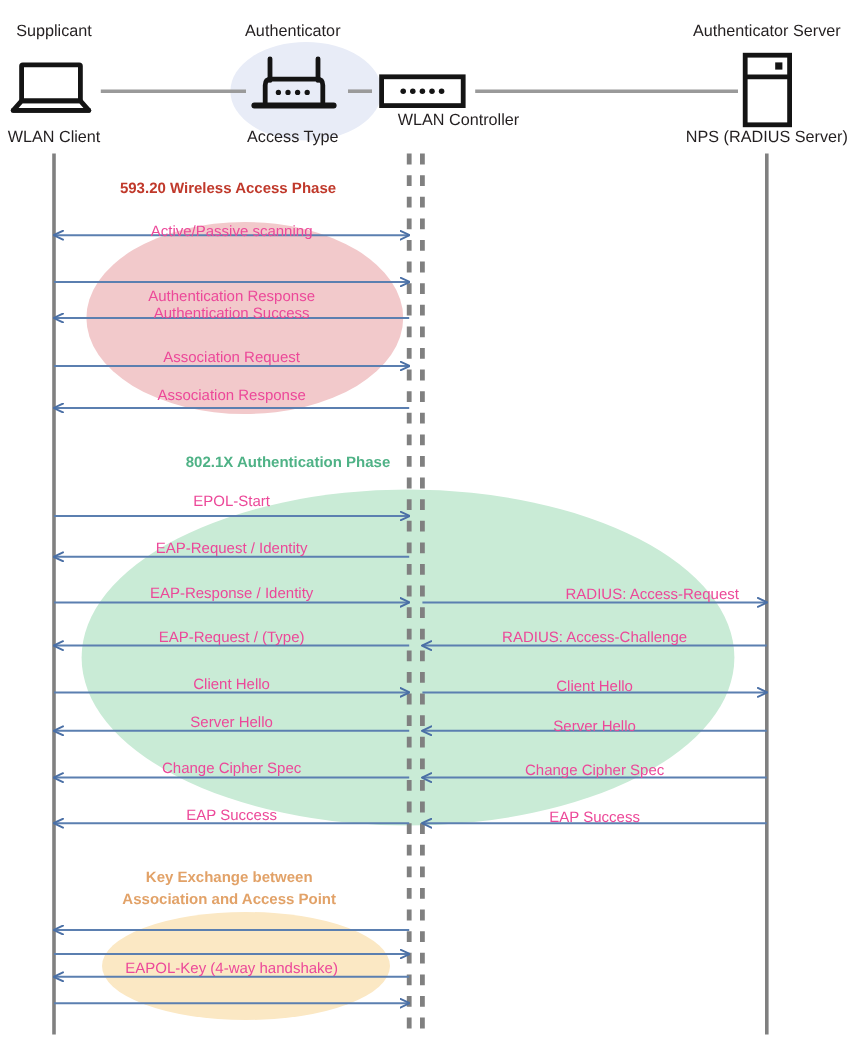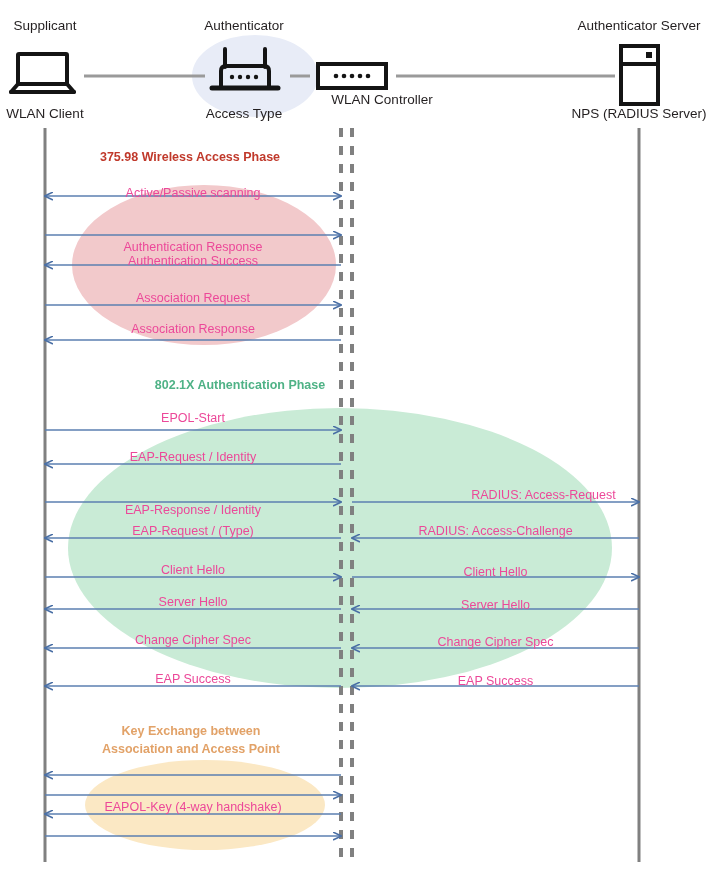--- a/index.html
+++ b/index.html
@@ -116,34 +116,34 @@
   </svg>
 
   <div id="labels">
       <div class="lbl role-top ctr" style="left: 45px; top: 18px;">Supplicant</div>
       <div class="lbl role-bot ctr" style="left: 45px; top: 106px;">WLAN Client</div>
       <div class="lbl role-top ctr" style="left: 244px; top: 18px;">Authenticator</div>
       <div class="lbl role-bot ctr" style="left: 244px; top: 106px;">Access Type</div>
       <div class="lbl role-bot ctr" style="left: 352px; top: 92px; margin-left: 30px;">WLAN Controller</div>
       <div class="lbl role-top ctr" style="left: 639px; top: 18px;">Authenticator Server</div>
       <div class="lbl role-bot ctr" style="left: 639px; top: 106px;">NPS (RADIUS Server)</div>
-      <div class="lbl phase phase-wifi" style="left: 190px; top: 148px; transform: translateX(-50%);">375.98 Wireless Access Phase</div>
+      <div class="lbl phase phase-wifi" style="left: 190px; top: 148px; transform: translateX(-50%);">593.20 Wireless Access Phase</div>
       <div class="lbl phase phase-dot1x" style="left: 200px; top: 376px; transform: translateX(-50%);">802.1X Authentication Phase</div>
       <div class="lbl phase phase-key" style="left: 191px; top: 722px; transform: translateX(-50%);">
         <div>Key Exchange between</div>
         <div>Association and Access Point</div>
       </div>
       <div class="lbl msg ctr" style="left: 193px; top: 186px;">Active/Passive scanning</div>
       <div class="lbl msg ctr" style="left: 193px; top: 254px;">Authentication Success</div>
       <div class="lbl msg ctr" style="left: 193px; top: 240px;">Authentication Response</div>
       <div class="lbl msg ctr" style="left: 193px; top: 291px;">Association Request</div>
       <div class="lbl msg ctr" style="left: 193px; top: 322px;">Association Response</div>
       <div class="lbl msg ctr" style="left: 193px; top: 411px;">EPOL-Start</div>
       <div class="lbl msg ctr" style="left: 193px; top: 450px;">EAP-Request / Identity</div>
-      <div class="lbl msg ctr" style="left: 193px; top: 487px; margin-top: 16px;">EAP-Response / Identity</div>
+      <div class="lbl msg ctr" style="left: 193px; top: 487px;">EAP-Response / Identity</div>
       <div class="lbl msg ctr" style="left: 193px; top: 524px;">EAP-Request / (Type)</div>
       <div class="lbl msg ctr" style="left: 193px; top: 563px;">Client Hello</div>
       <div class="lbl msg ctr" style="left: 193px; top: 595px;">Server Hello</div>
       <div class="lbl msg ctr" style="left: 193px; top: 633px;">Change Cipher Spec</div>
       <div class="lbl msg ctr" style="left: 193px; top: 672px;">EAP Success</div>
       <div class="lbl msg ctr" style="left: 193px; top: 800px;">EAPOL-Key (4-way handshake)</div>
       <div class="lbl msg ctr" style="left: 495.5px; top: 488px; margin-left: 48px;">RADIUS: Access-Request</div>
       <div class="lbl msg ctr" style="left: 495.5px; top: 524px;">RADIUS: Access-Challenge</div>
       <div class="lbl msg ctr" style="left: 495.5px; top: 565px;">Client Hello</div>
       <div class="lbl msg ctr" style="left: 495.5px; top: 598px;">Server Hello</div>

